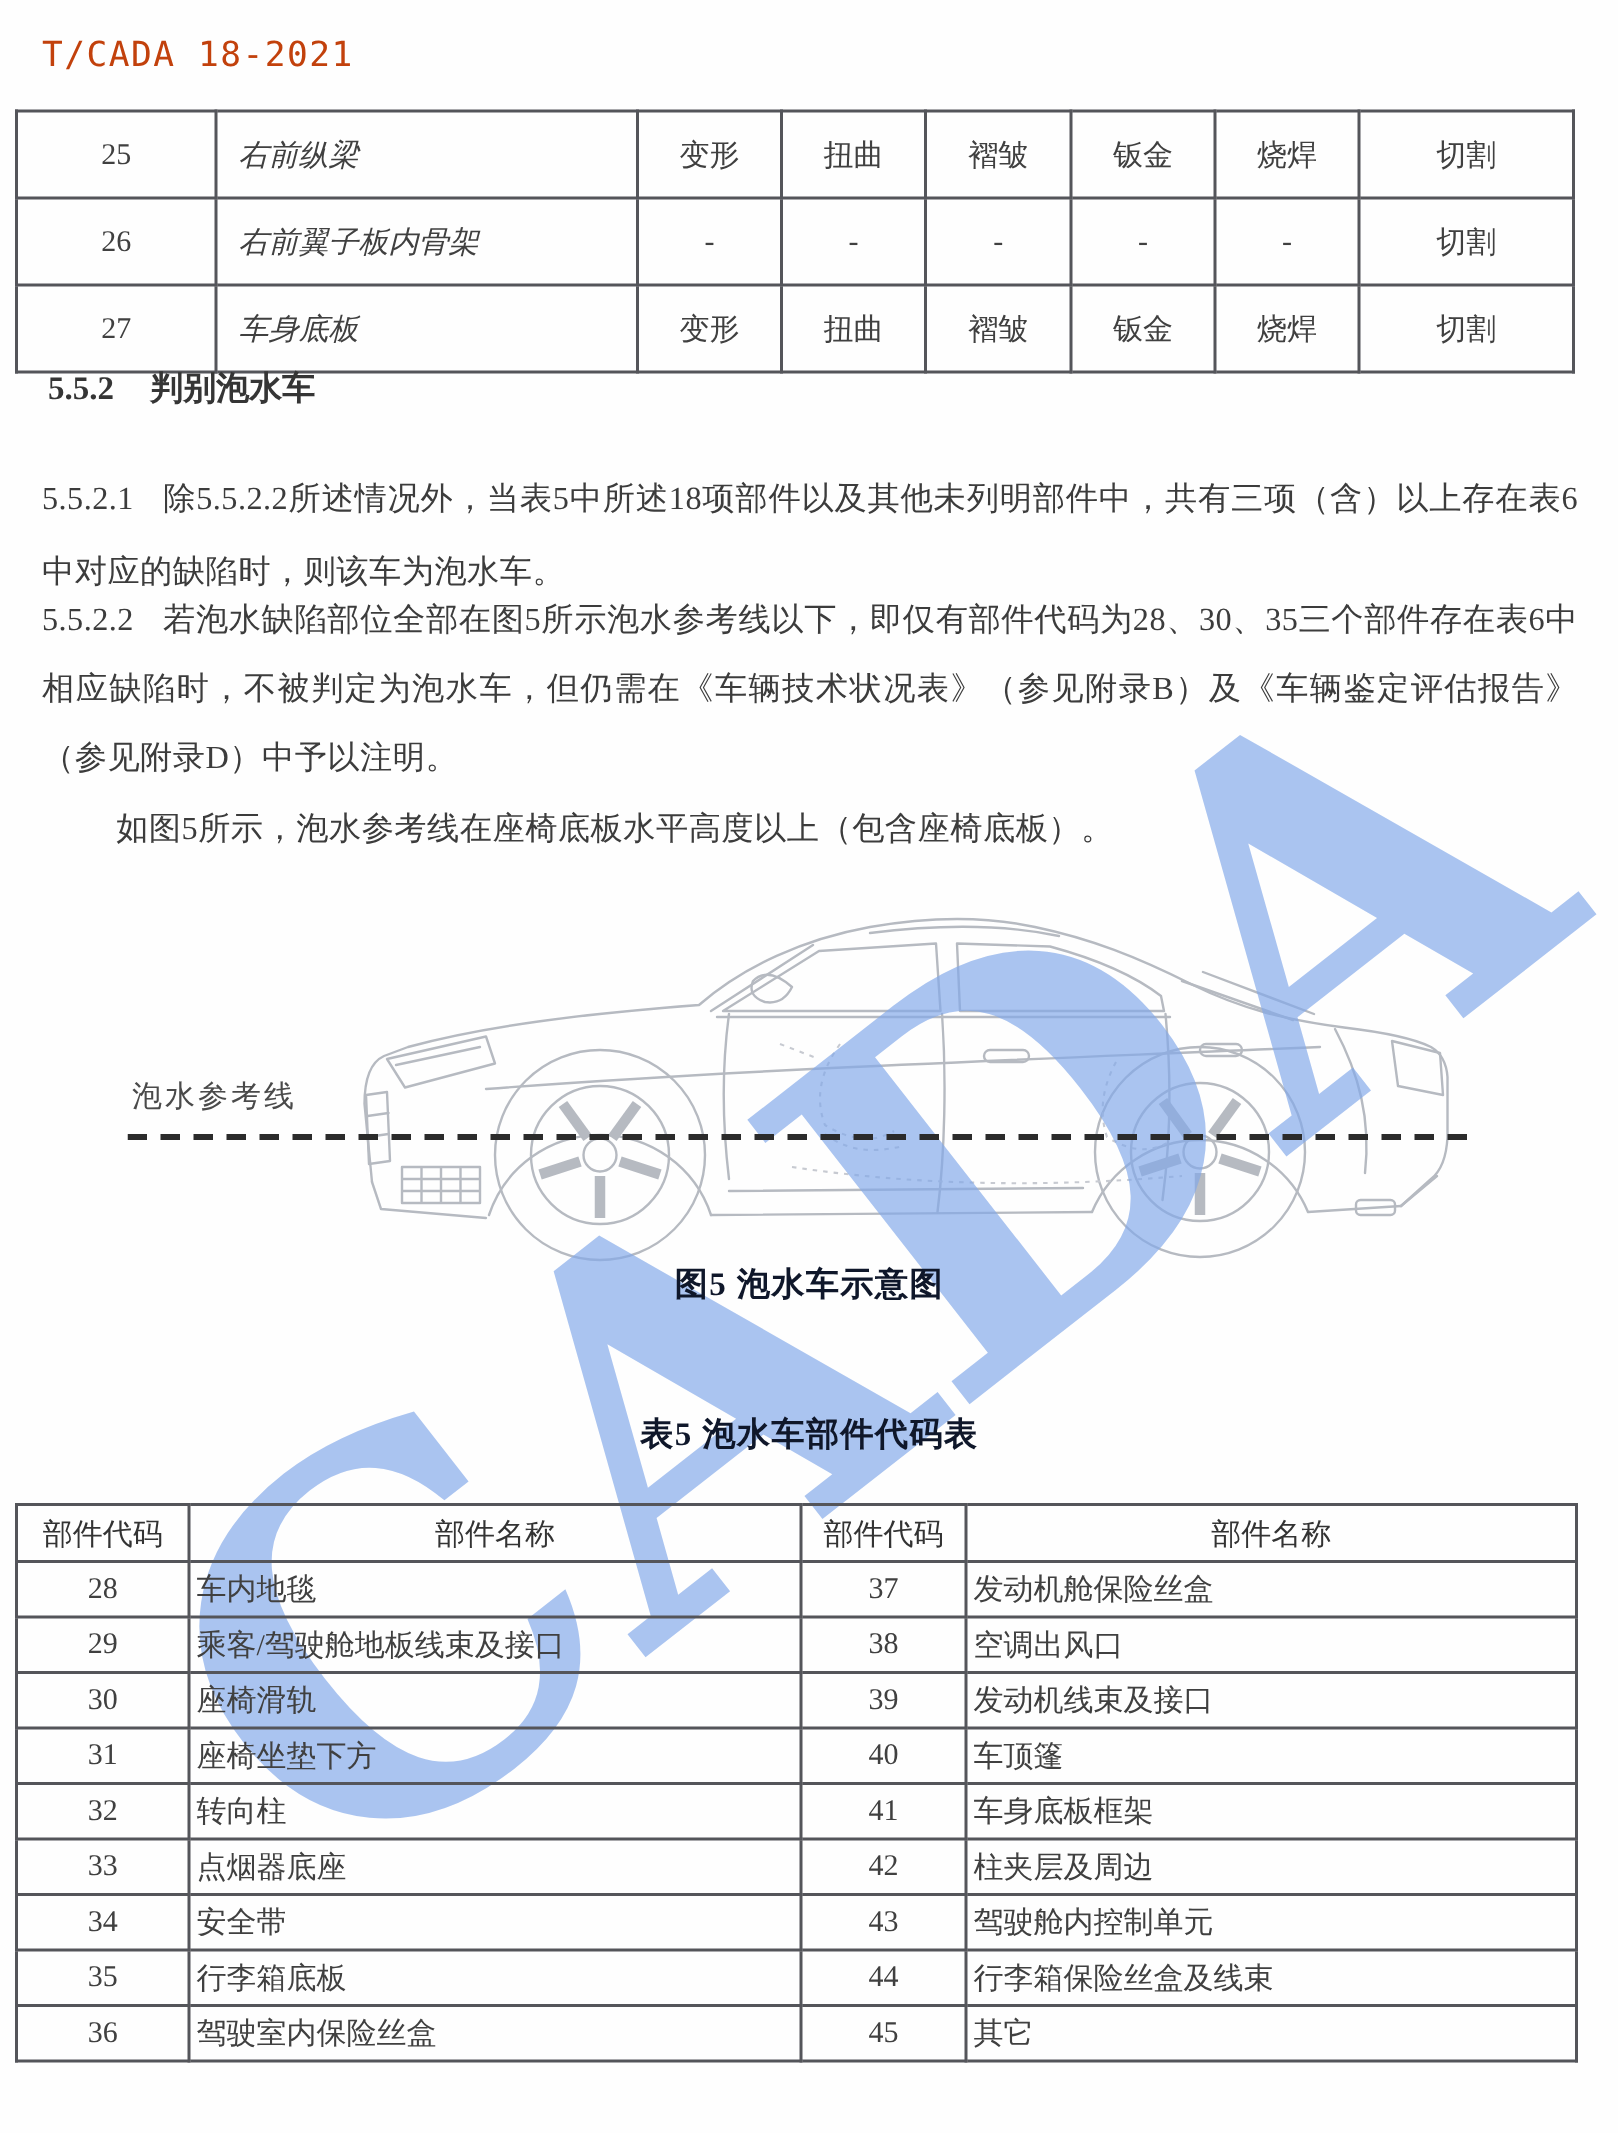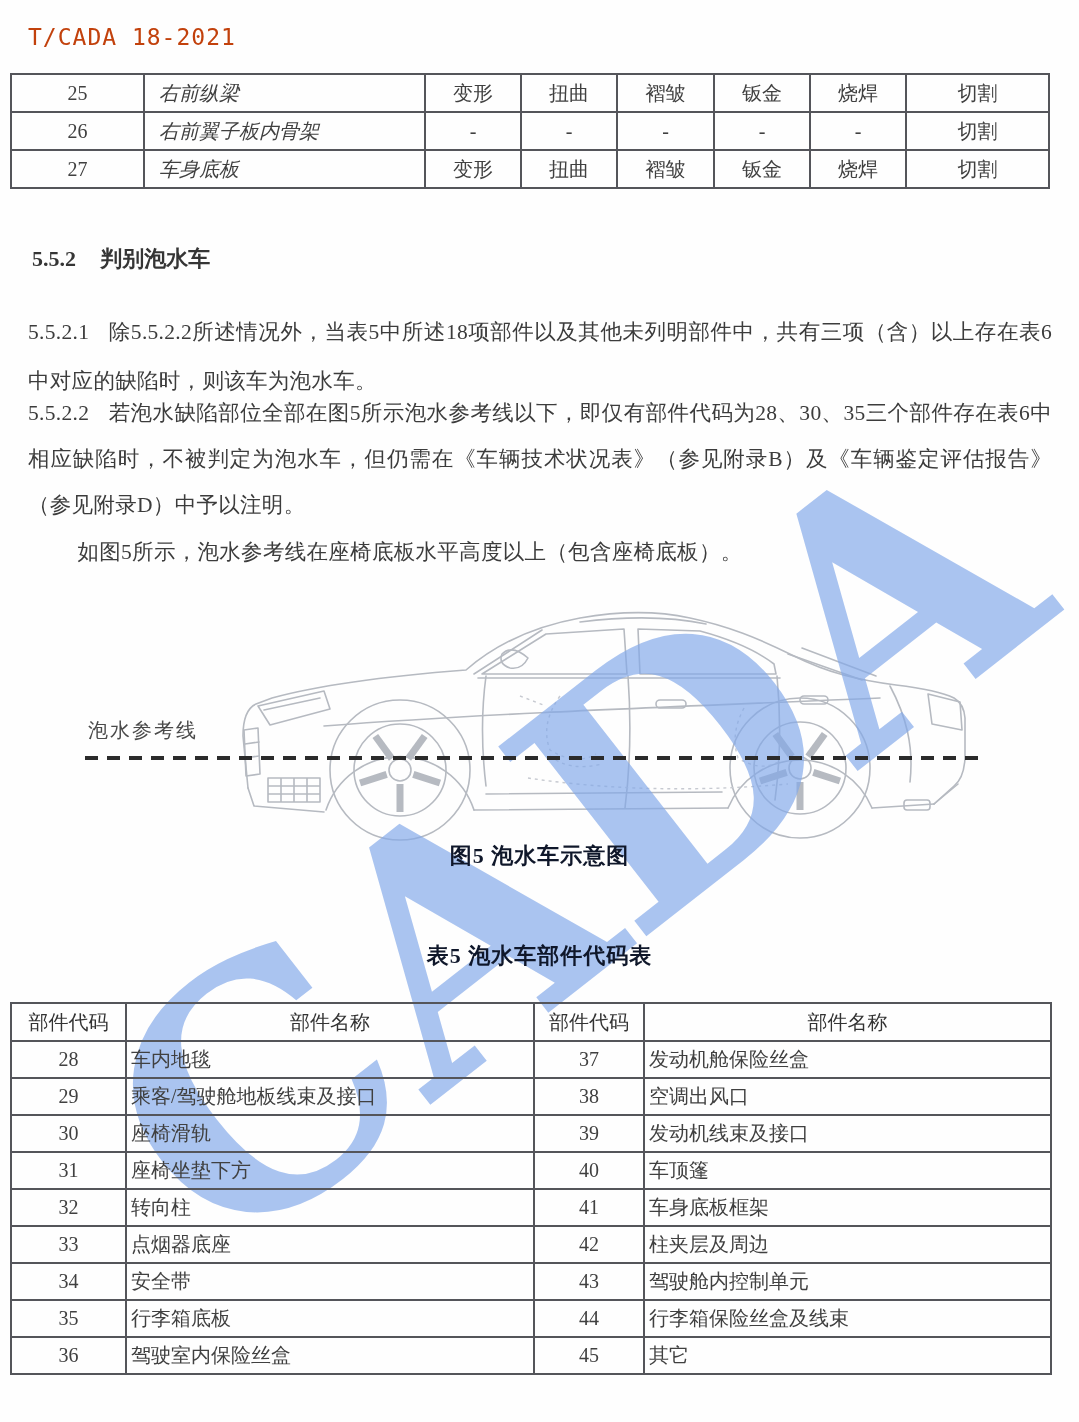--- a/index.html
+++ b/index.html
@@ -14,21 +14,21 @@
     font-family:"DejaVu Sans Mono", monospace; font-size:23px;
     letter-spacing:1px; color:#c2410c;
   }
   
   .damage-table {
     position:absolute; left:10px; top:73px; width:1038px; z-index:2;
     border-collapse:collapse; table-layout:fixed;
   }
   .damage-table td {
     border:2px solid #54555a; height:36px; font-size:20px;
-    text-align:center; color:#404040; padding:0; overflow:hidden; white-space:nowrap;
+    text-align:center; color:#404040; padding:10px; overflow:hidden; white-space:nowrap;
   }
   .damage-table td.l { text-align:left; padding-left:14px;font-style:italic; }
   
   .sec {
     position:absolute; left:28px; top:240px; margin:4px; z-index:2;
     font-size:22px; font-weight:bold; color:#353535;
   }
   .sec .sec-t { margin-left:1.1em; }
   
   .para {

